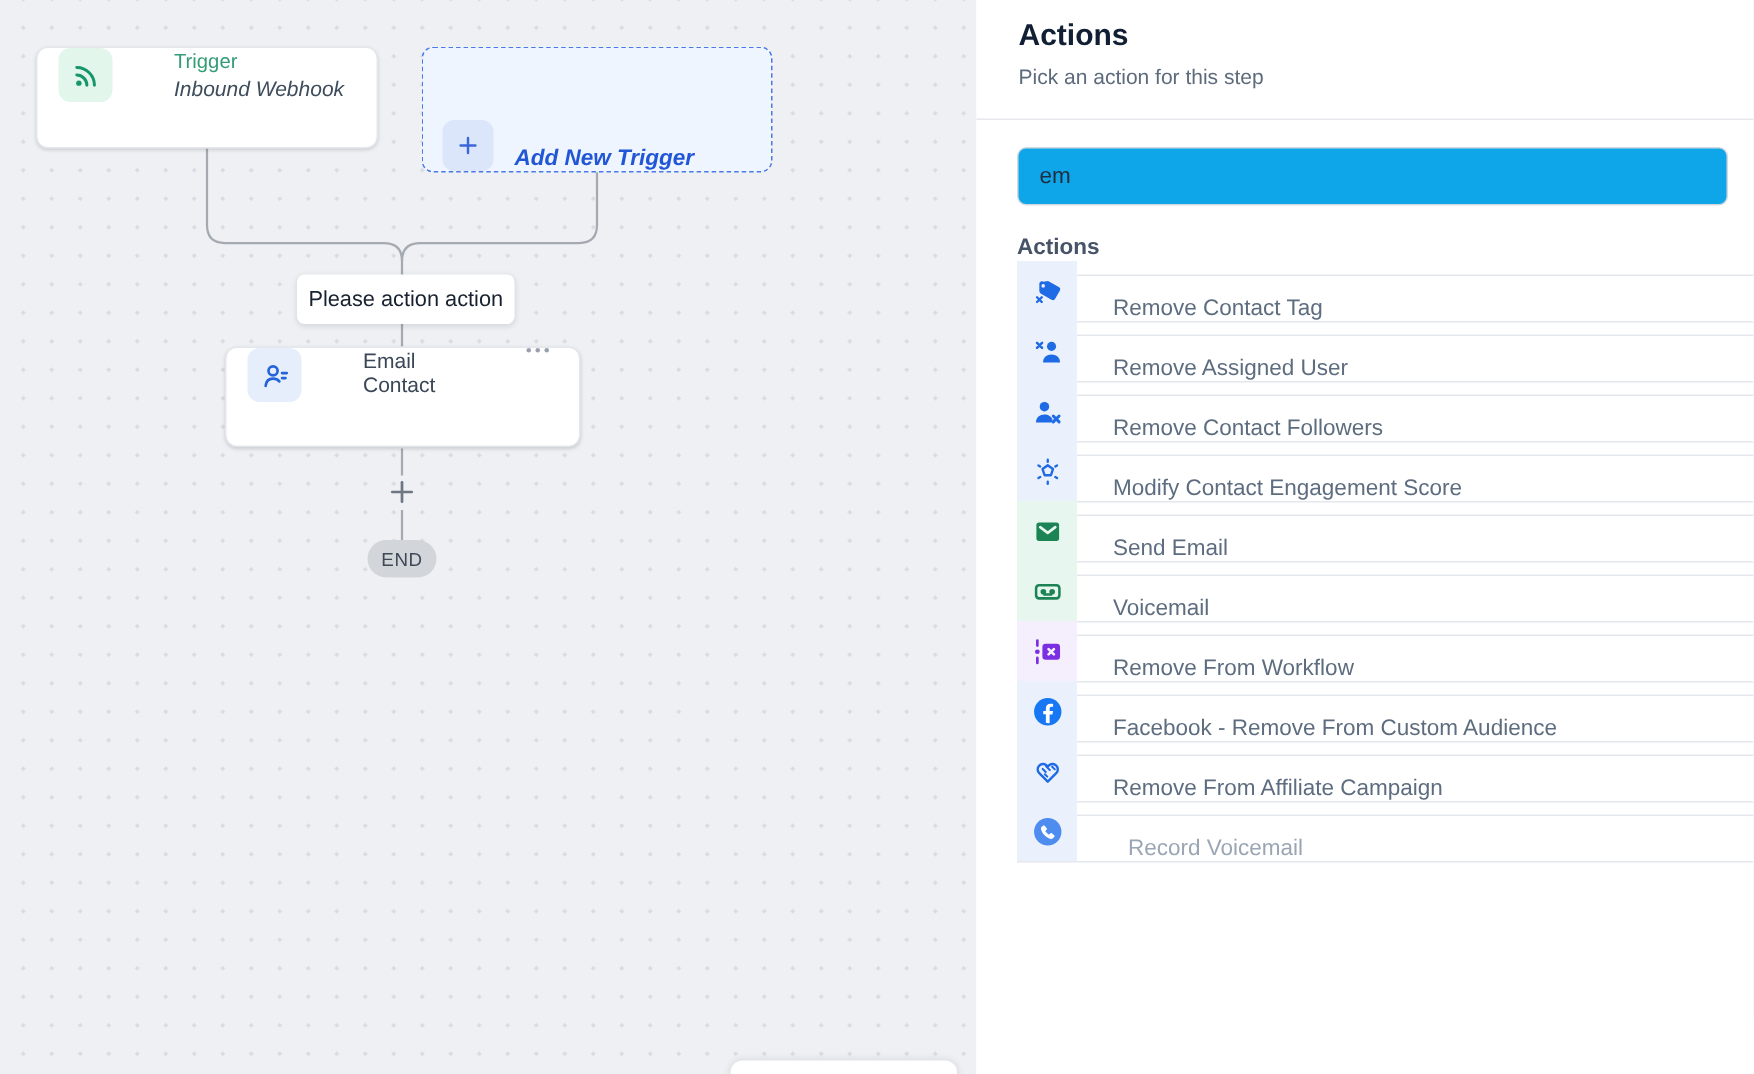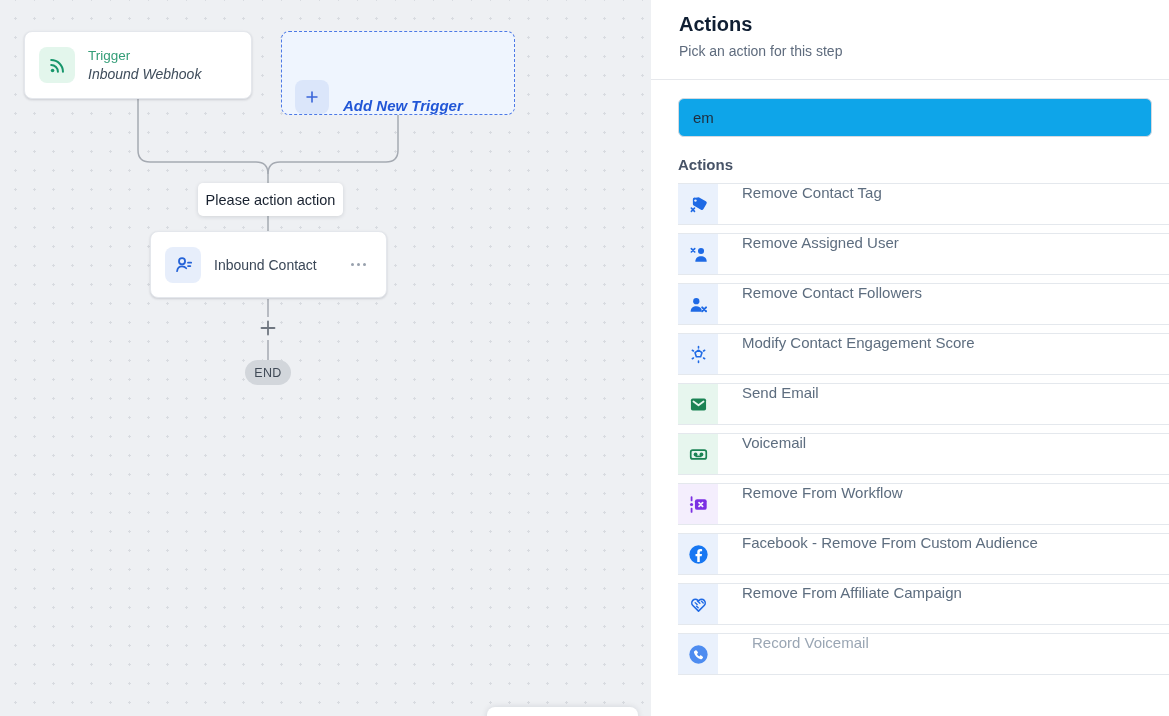--- a/index.html
+++ b/index.html
@@ -17,21 +17,21 @@
     background-image: radial-gradient(#d8dbe0 1.3px, transparent 1.4px);
     background-size: 19px 19px;
     background-position: 6px 9px;
     overflow: hidden;
   }
   .connectors { position: absolute; left: 0; top: 0; width: 651px; height: 716px; }
 
   .node {
     position: absolute; background: #fff; border: 1px solid #e4e7ec; border-radius: 8px;
     box-shadow: 0 1px 3px rgba(16,24,40,.10), 0 1px 2px rgba(16,24,40,.06);
-    display: flex; align-items: center;
+    display: flex;  gap: 28px;
   }
   .trigger-node { left: 24px; top: 31px; width: 228px; height: 68px; padding-left: 14px; }
   .node-icon {
     width: 36px; height: 36px; border-radius: 8px; flex: 0 0 auto;
     display: flex; align-items: center; justify-content: center;
   }
   .trigger-node .node-icon { background: #e3f6ec; color: #17966b; }
   .node-icon svg { width: 21px; height: 21px; display: block; }
   .trigger-text { margin-left: 13px; line-height: 1.3; }
   .trigger-title { font-size: 13.5px; color: #339d77; }
@@ -87,21 +87,21 @@
   .search-input {
     display: block; width: calc(100% - 17px); height: 39px;
     border: 1px solid #d4d9e0; border-radius: 6px; outline: none;
     padding: 0 14px; font-size: 15px; color: #1f2d3d;
     font-family: "Liberation Sans", sans-serif; background: #0ea5e9;
   }
   .section-header { margin-top: 19px; font-size: 15px; font-weight: 700; color: #475367; }
 
   .rows { margin-top: 10px; }
   .action-row {
-    display: flex; align-items: flex-start; height: 42px; margin-bottom: 8px;
+    display: flex; align-items: flex-end; height: 32px; margin-bottom: 8px;
     border-top: 1px solid #e4e8ed; border-bottom: 1px solid #e4e8ed;
     background: #fff; cursor: pointer;
   }
   .row-icon {
     width: 40px; height: 40px; flex: 0 0 auto;
     display: flex; align-items: center; justify-content: center;
   }
   .row-icon svg { width: 21px; height: 21px; display: block; }
   .row-label { margin-left: 24px; font-size: 15px; color: #5d6d7f; }
   .action-row.muted .row-label { color: #9aa6b4; margin-left: 34px; }
@@ -147,21 +147,21 @@
   <div class="tooltip">Please action action</div>
 
   <div class="node action-node">
     <span class="node-icon">
       <svg viewBox="0 0 20 20">
           <circle cx="8.6" cy="6.9" r="2.9" fill="none" stroke="currentColor" stroke-width="1.7"></circle>
           <path d="M3.9 16.4c.3-3 2.2-4.6 4.7-4.6 1.7 0 3.1.7 4 1.8" fill="none" stroke="currentColor" stroke-width="1.7" stroke-linecap="round"></path>
           <path d="M14.3 8.3h3M14.3 11.5h2.2" stroke="currentColor" stroke-width="1.7" stroke-linecap="round"></path>
         </svg>
     </span>
-    <span class="action-node-label">Inbound Contact</span>
+    <span class="action-node-label">Email Contact</span>
     <span class="more-dots">
         <i></i>
         <i></i>
         <i></i>
       </span>
   </div>
 
   <div class="end-badge">END</div>
 
   <div class="bottom-partial-card"></div>

